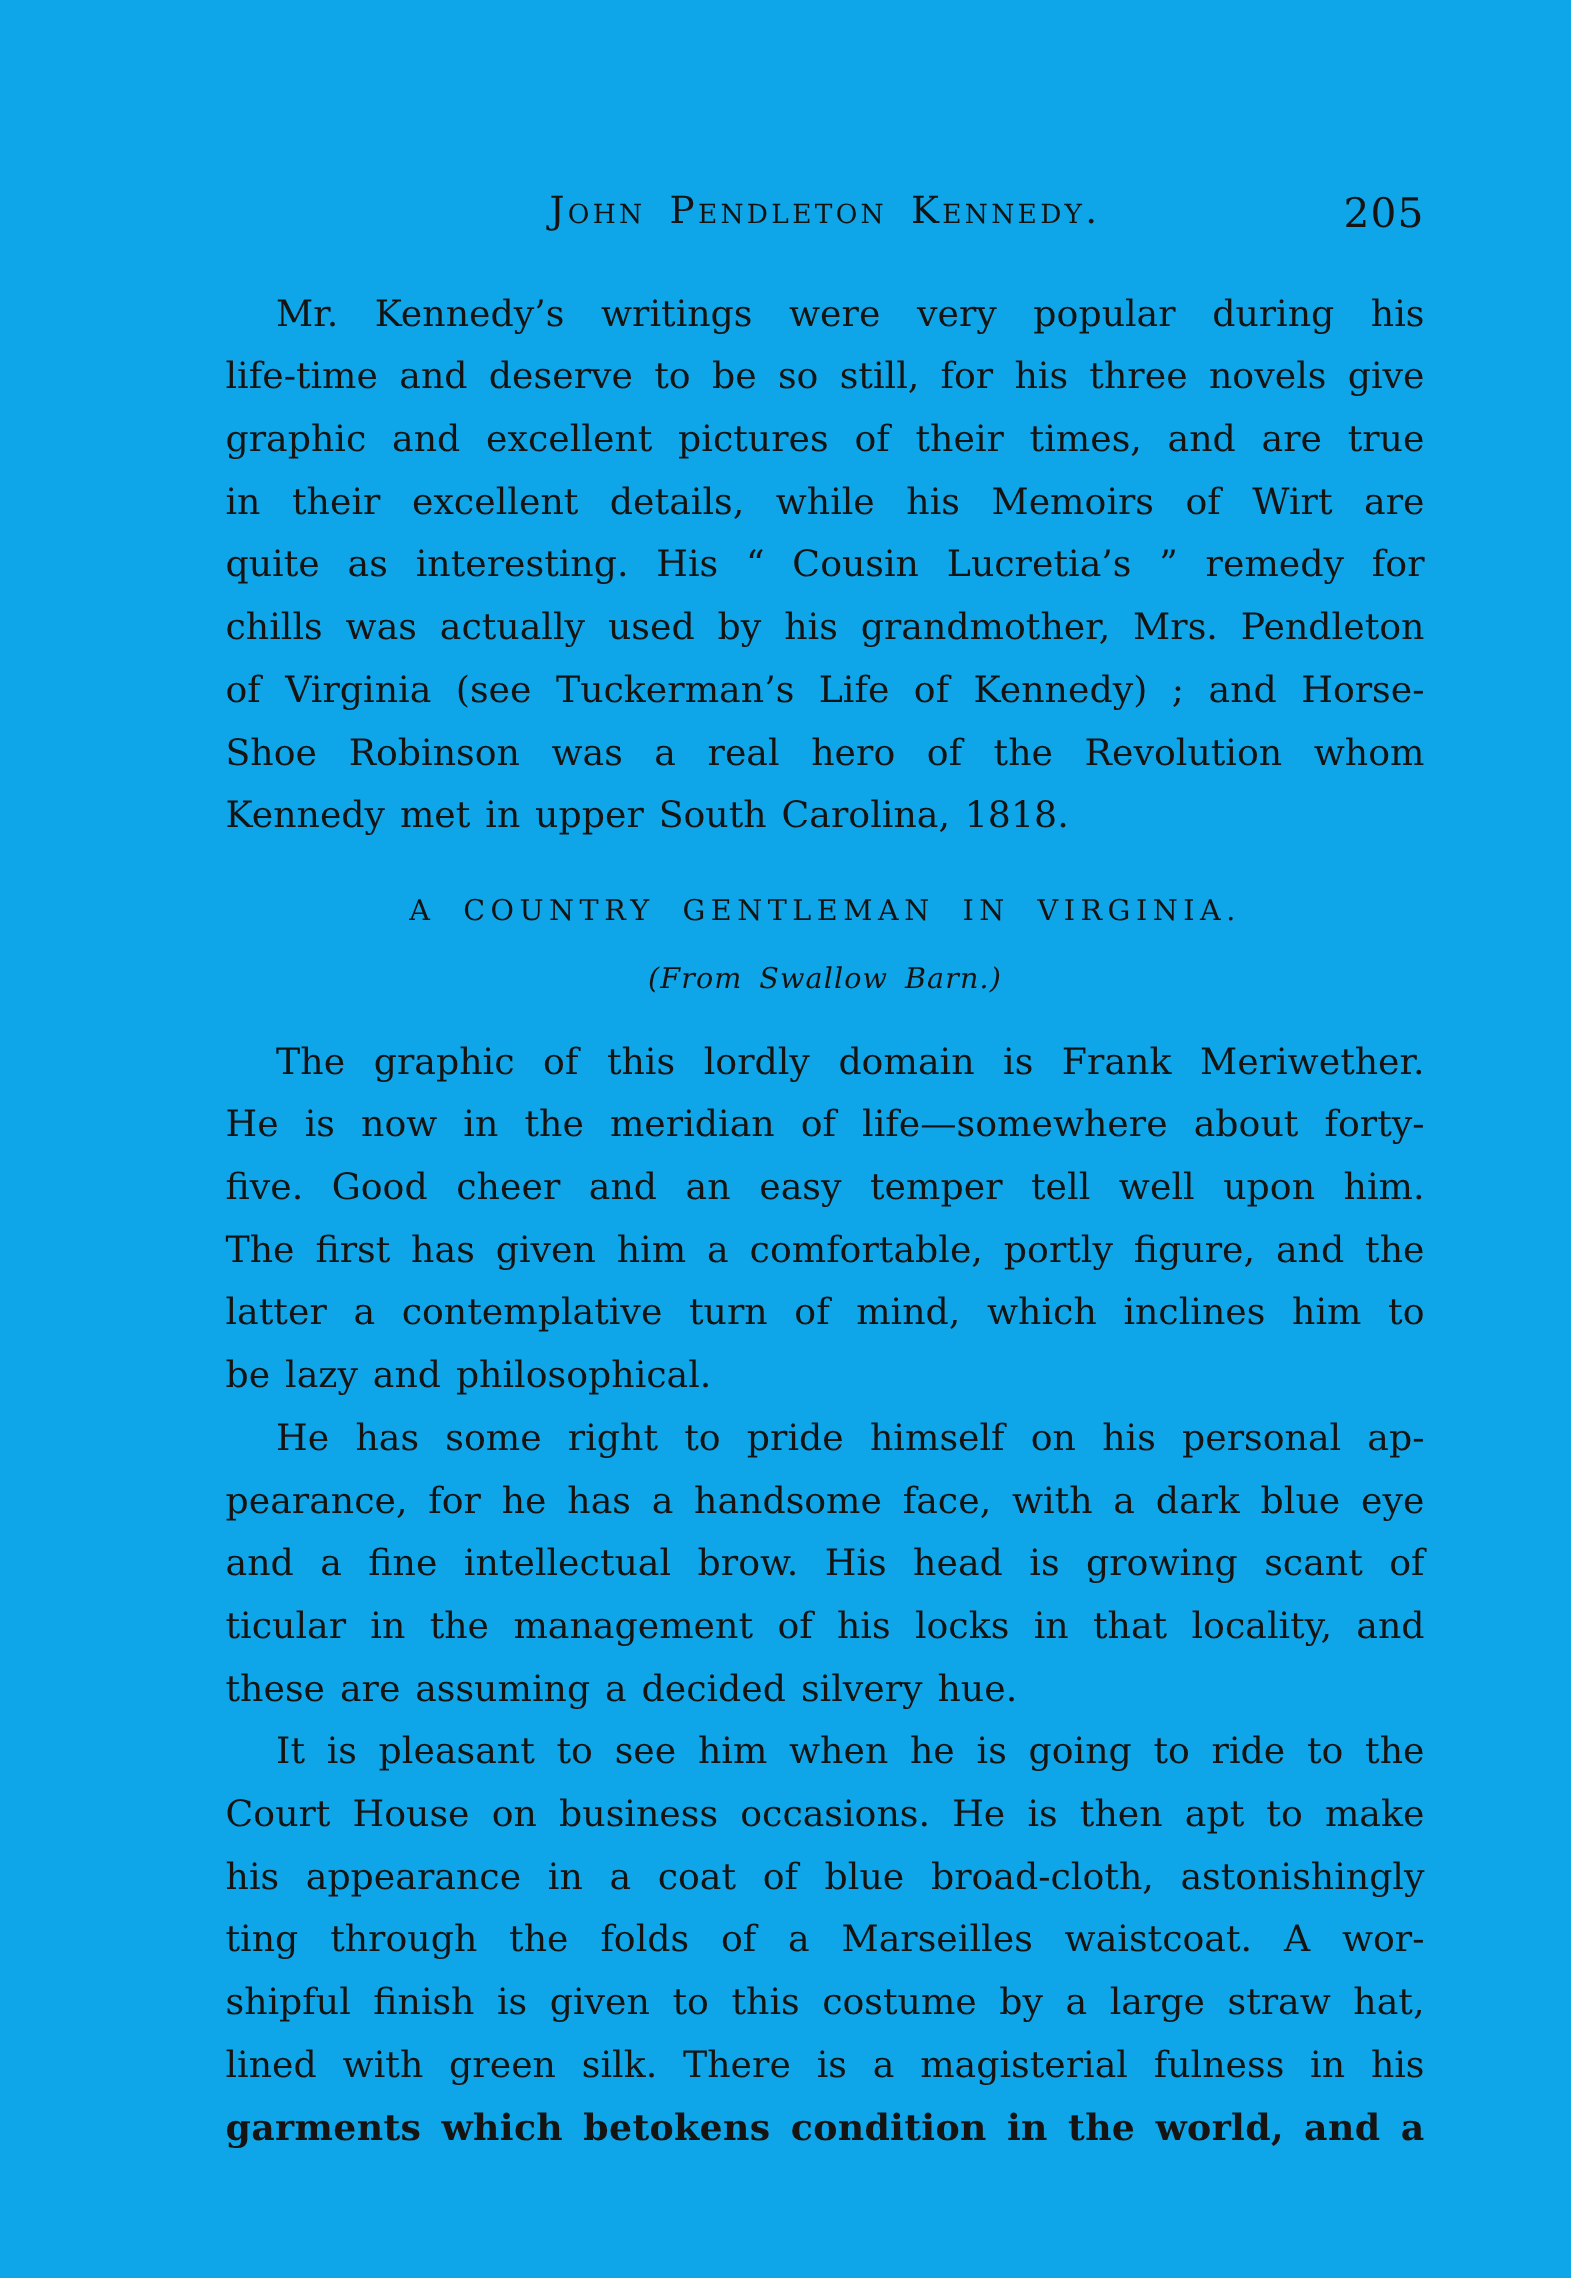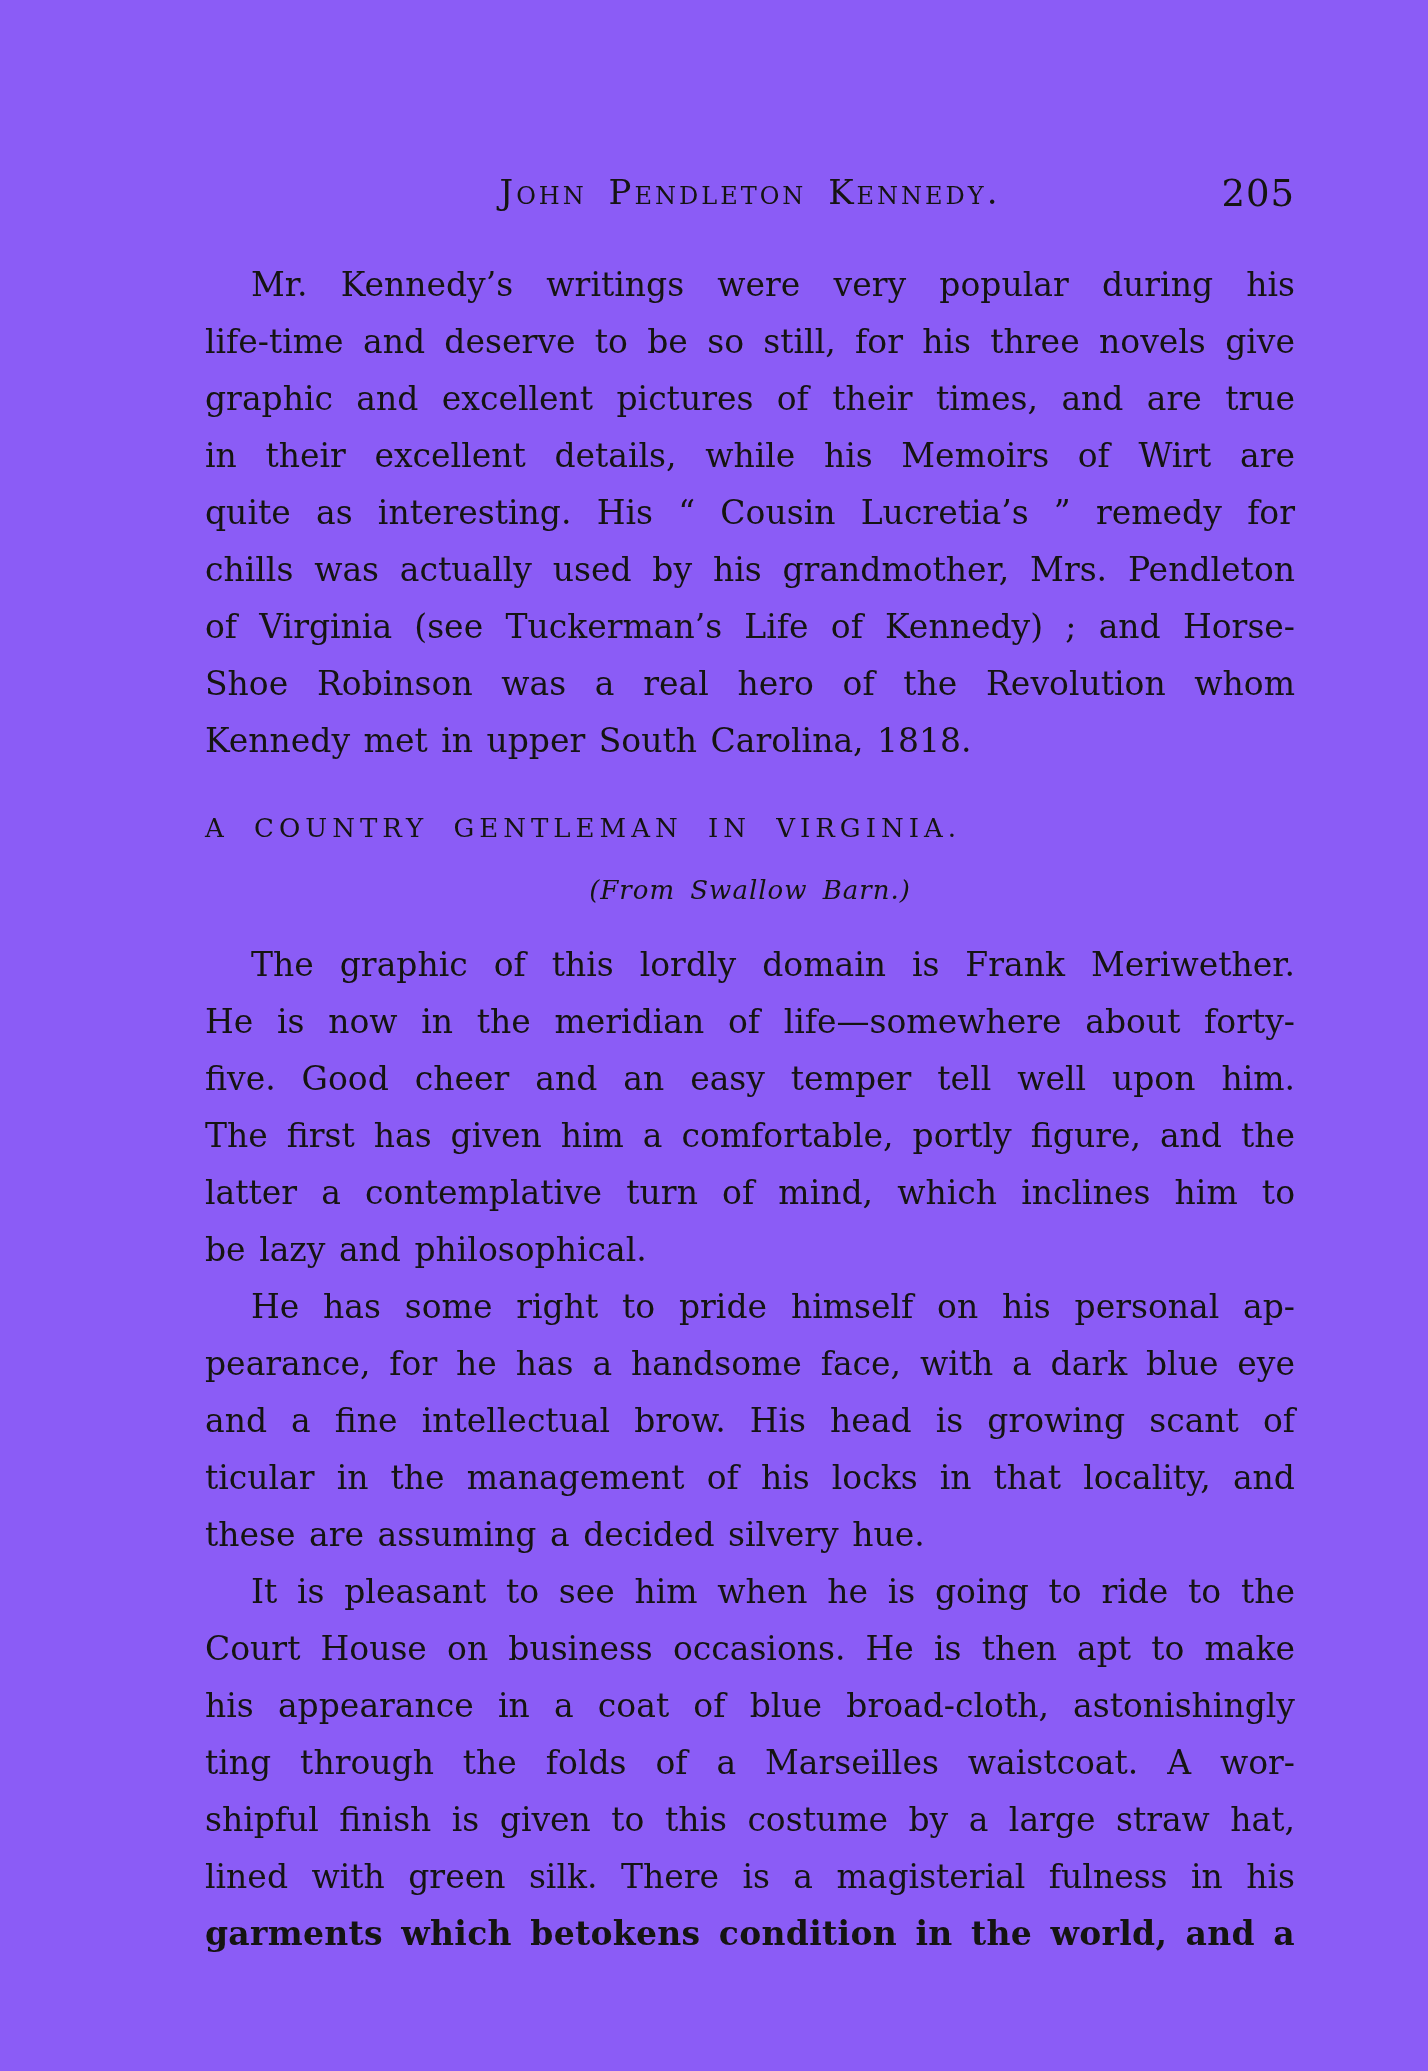--- a/index.html
+++ b/index.html
@@ -4,21 +4,21 @@
 <style>
   html, body {
     margin: 0;
     padding: 0;
     background: #ffffff;
   }
   .page {
     position: relative;
     width: 1428px;
     height: 2071px;
-    background: #8b5cf6;
+    background: #0ea5e9;
     overflow: hidden;
     font-family: "DejaVu Serif", "Liberation Serif", serif;
     color: #151412;
   }
   .running-header {
     position: absolute;
     left: 205px;
     top: 172px;
     width: 1090px;
     height: 48px;
@@ -61,21 +61,21 @@
   }
   .line.indent {
     text-indent: 46px;
   }
   .para-heavy-end .line:last-child {
     font-weight: 600;
     letter-spacing: 0.3px;
   }
   .section-head {
     margin-top: 41px;
-    text-align: left;
+    text-align: center;
     font-size: 26px;
     line-height: 36px;
     letter-spacing: 5px;
     word-spacing: 12px;
   }
   .section-attribution {
     margin-top: 27px;
     margin-bottom: 29px;
     text-align: center;
     font-style: italic;

